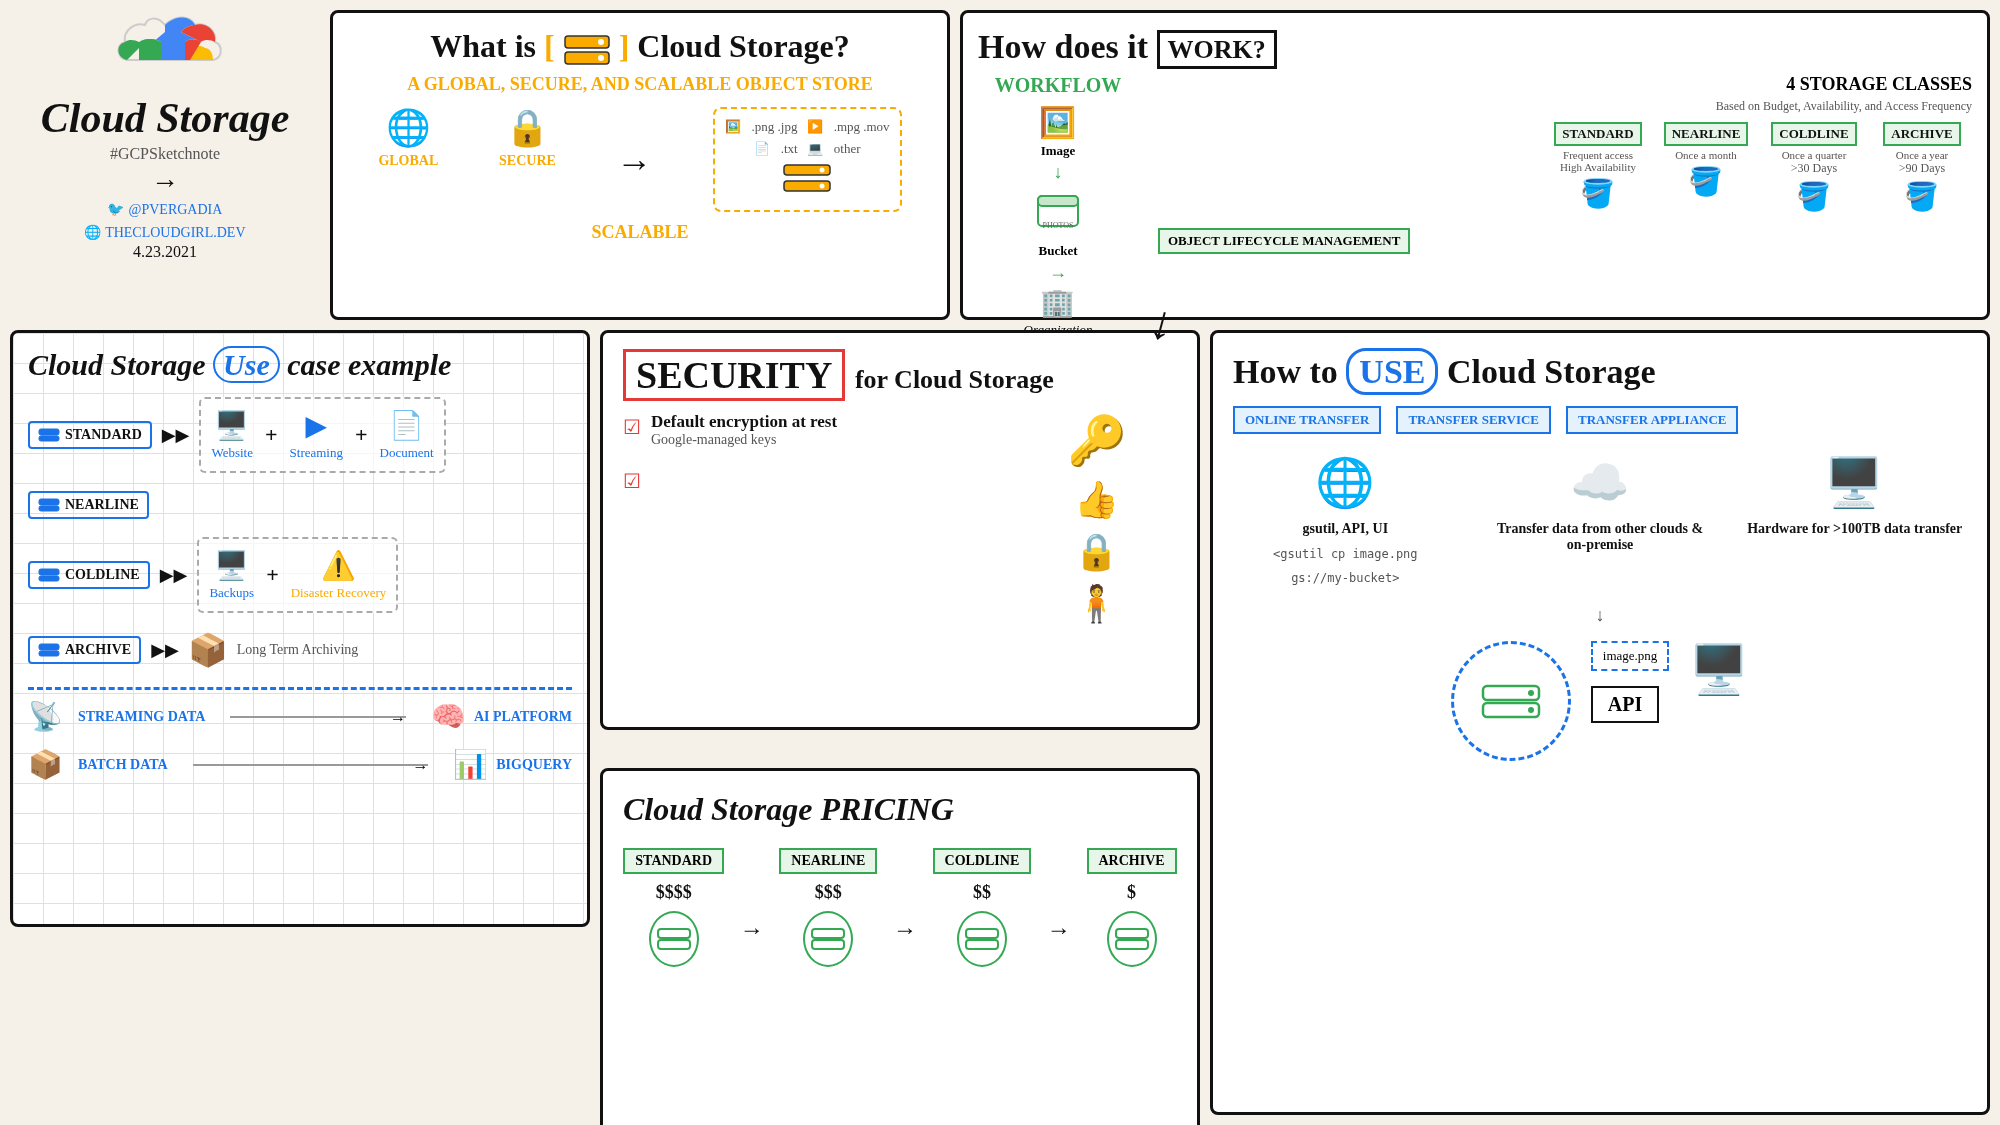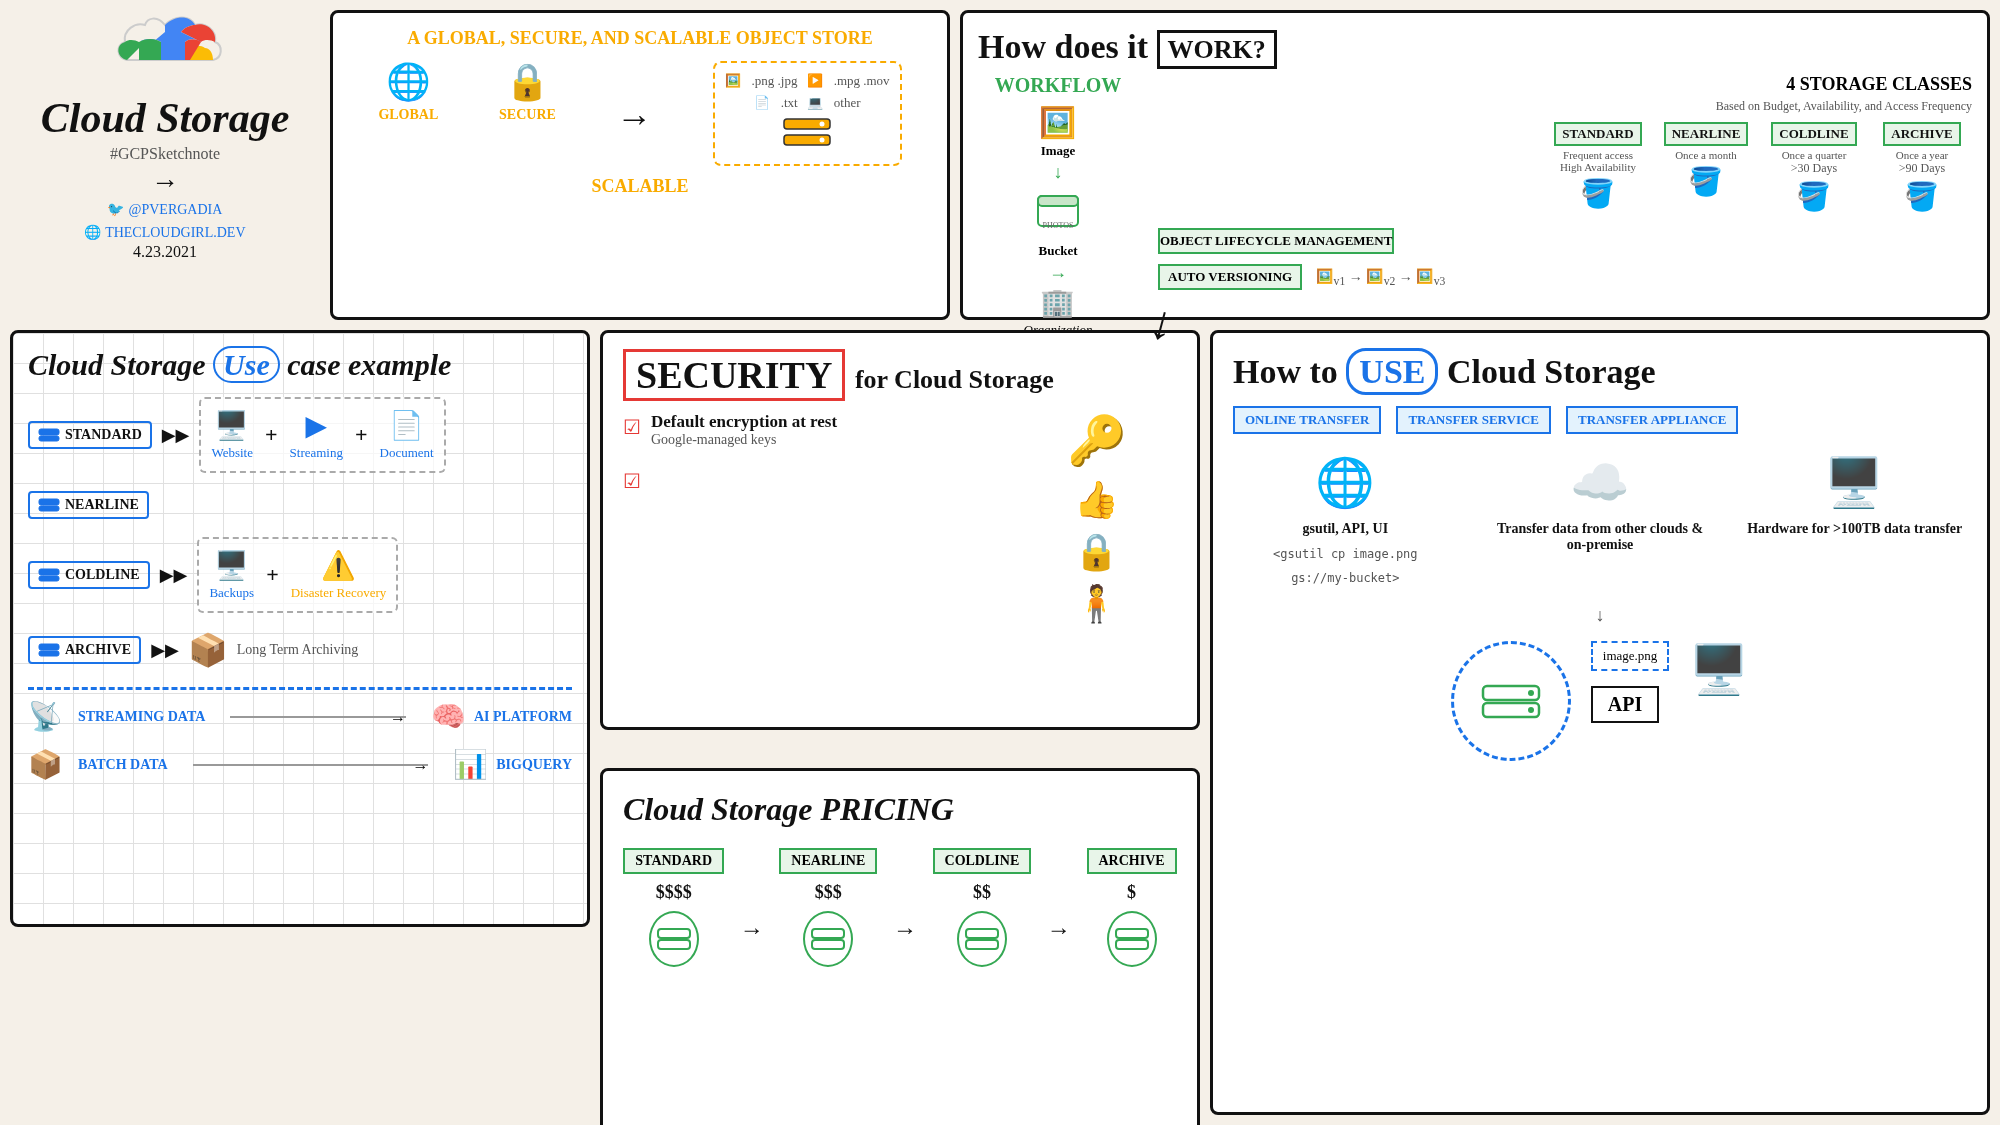--- a/index.html
+++ b/index.html
@@ -188,21 +188,21 @@
     }
 
     .sc-desc {
       font-size: 11px;
       color: #555;
       text-align: center;
     }
 
     .lifecycle-bar {
       border: 2px solid #34a853;
-      padding: 3px 0;
+      padding: 3px 8px;
       font-size: 13px;
       font-weight: bold;
       background: #e8f5e9;
       margin-top: 5px;
       display: inline-block;
     }
 
     .auto-versioning-bar {
       border: 2px solid #34a853;
       padding: 3px 8px;
@@ -566,20 +566,33 @@
       <span>Cloud Storage</span>
     </div>
     <div class="hashtag">#GCPSketchnote</div>
     <div style="font-size:28px;color:#111;">→</div>
     <div class="social-links">🐦 @PVERGADIA</div>
     <div class="social-links">🌐 THECLOUDGIRL.DEV</div>
     <div class="date-text">4.23.2021</div>
   </div>
 
   <div class="what-is-box">
+    <div class="what-is-title">
+      <span>What is</span>
+      <span class="bracket"> [</span>
+      
+      <svg width="48" height="32" viewBox="0 0 48 32" style="vertical-align:middle;">
+        <rect x="2" y="2" width="44" height="12" rx="3" fill="#f9ab00" stroke="#333" stroke-width="1.5"></rect>
+        <rect x="2" y="18" width="44" height="12" rx="3" fill="#f9ab00" stroke="#333" stroke-width="1.5"></rect>
+        <circle cx="38" cy="8" r="3" fill="#fff"></circle>
+        <circle cx="38" cy="24" r="3" fill="#fff"></circle>
+      </svg>
+      <span class="bracket">]</span>
+      <span>Cloud Storage?</span>
+    </div>
     <div class="what-is-subtitle">A GLOBAL, SECURE, AND SCALABLE OBJECT STORE</div>
 
     <div class="what-is-icons">
       <div class="icon-item">
         <div class="icon-symbol">🌐</div>
         <div>GLOBAL</div>
       </div>
       <div class="icon-item">
         <div class="icon-symbol">🔒</div>
         <div>SECURE</div>
@@ -671,26 +684,20 @@
             <div class="sc-label">ARCHIVE</div>
             <div class="sc-desc">Once a year</div>
             <div style="font-size:12px;color:#555;">&gt;90 Days</div>
             <div style="font-size:28px;color:#555;margin-top:4px;">🪣</div>
           </div>
         </div>
 
         <div style="margin-top:10px;">
           <div class="lifecycle-bar">OBJECT LIFECYCLE MANAGEMENT</div>
         </div>
-        <div style="margin-top:6px;">
-          <div class="auto-versioning-bar">AUTO VERSIONING</div>
-          <span style="font-size:14px;color:#555;margin-left:10px;">
-            🖼️<sub>v1</sub> → 🖼️<sub>v2</sub> → 🖼️<sub>v3</sub>
-          </span>
-        </div>
       </div>
     </div>
   </div>
 
   <div class="use-case-box grid-bg">
     <div class="use-case-title">
       <span>Cloud Storage</span>
       <span class="use-highlight">Use</span>
       <span>case example</span>
     </div>

